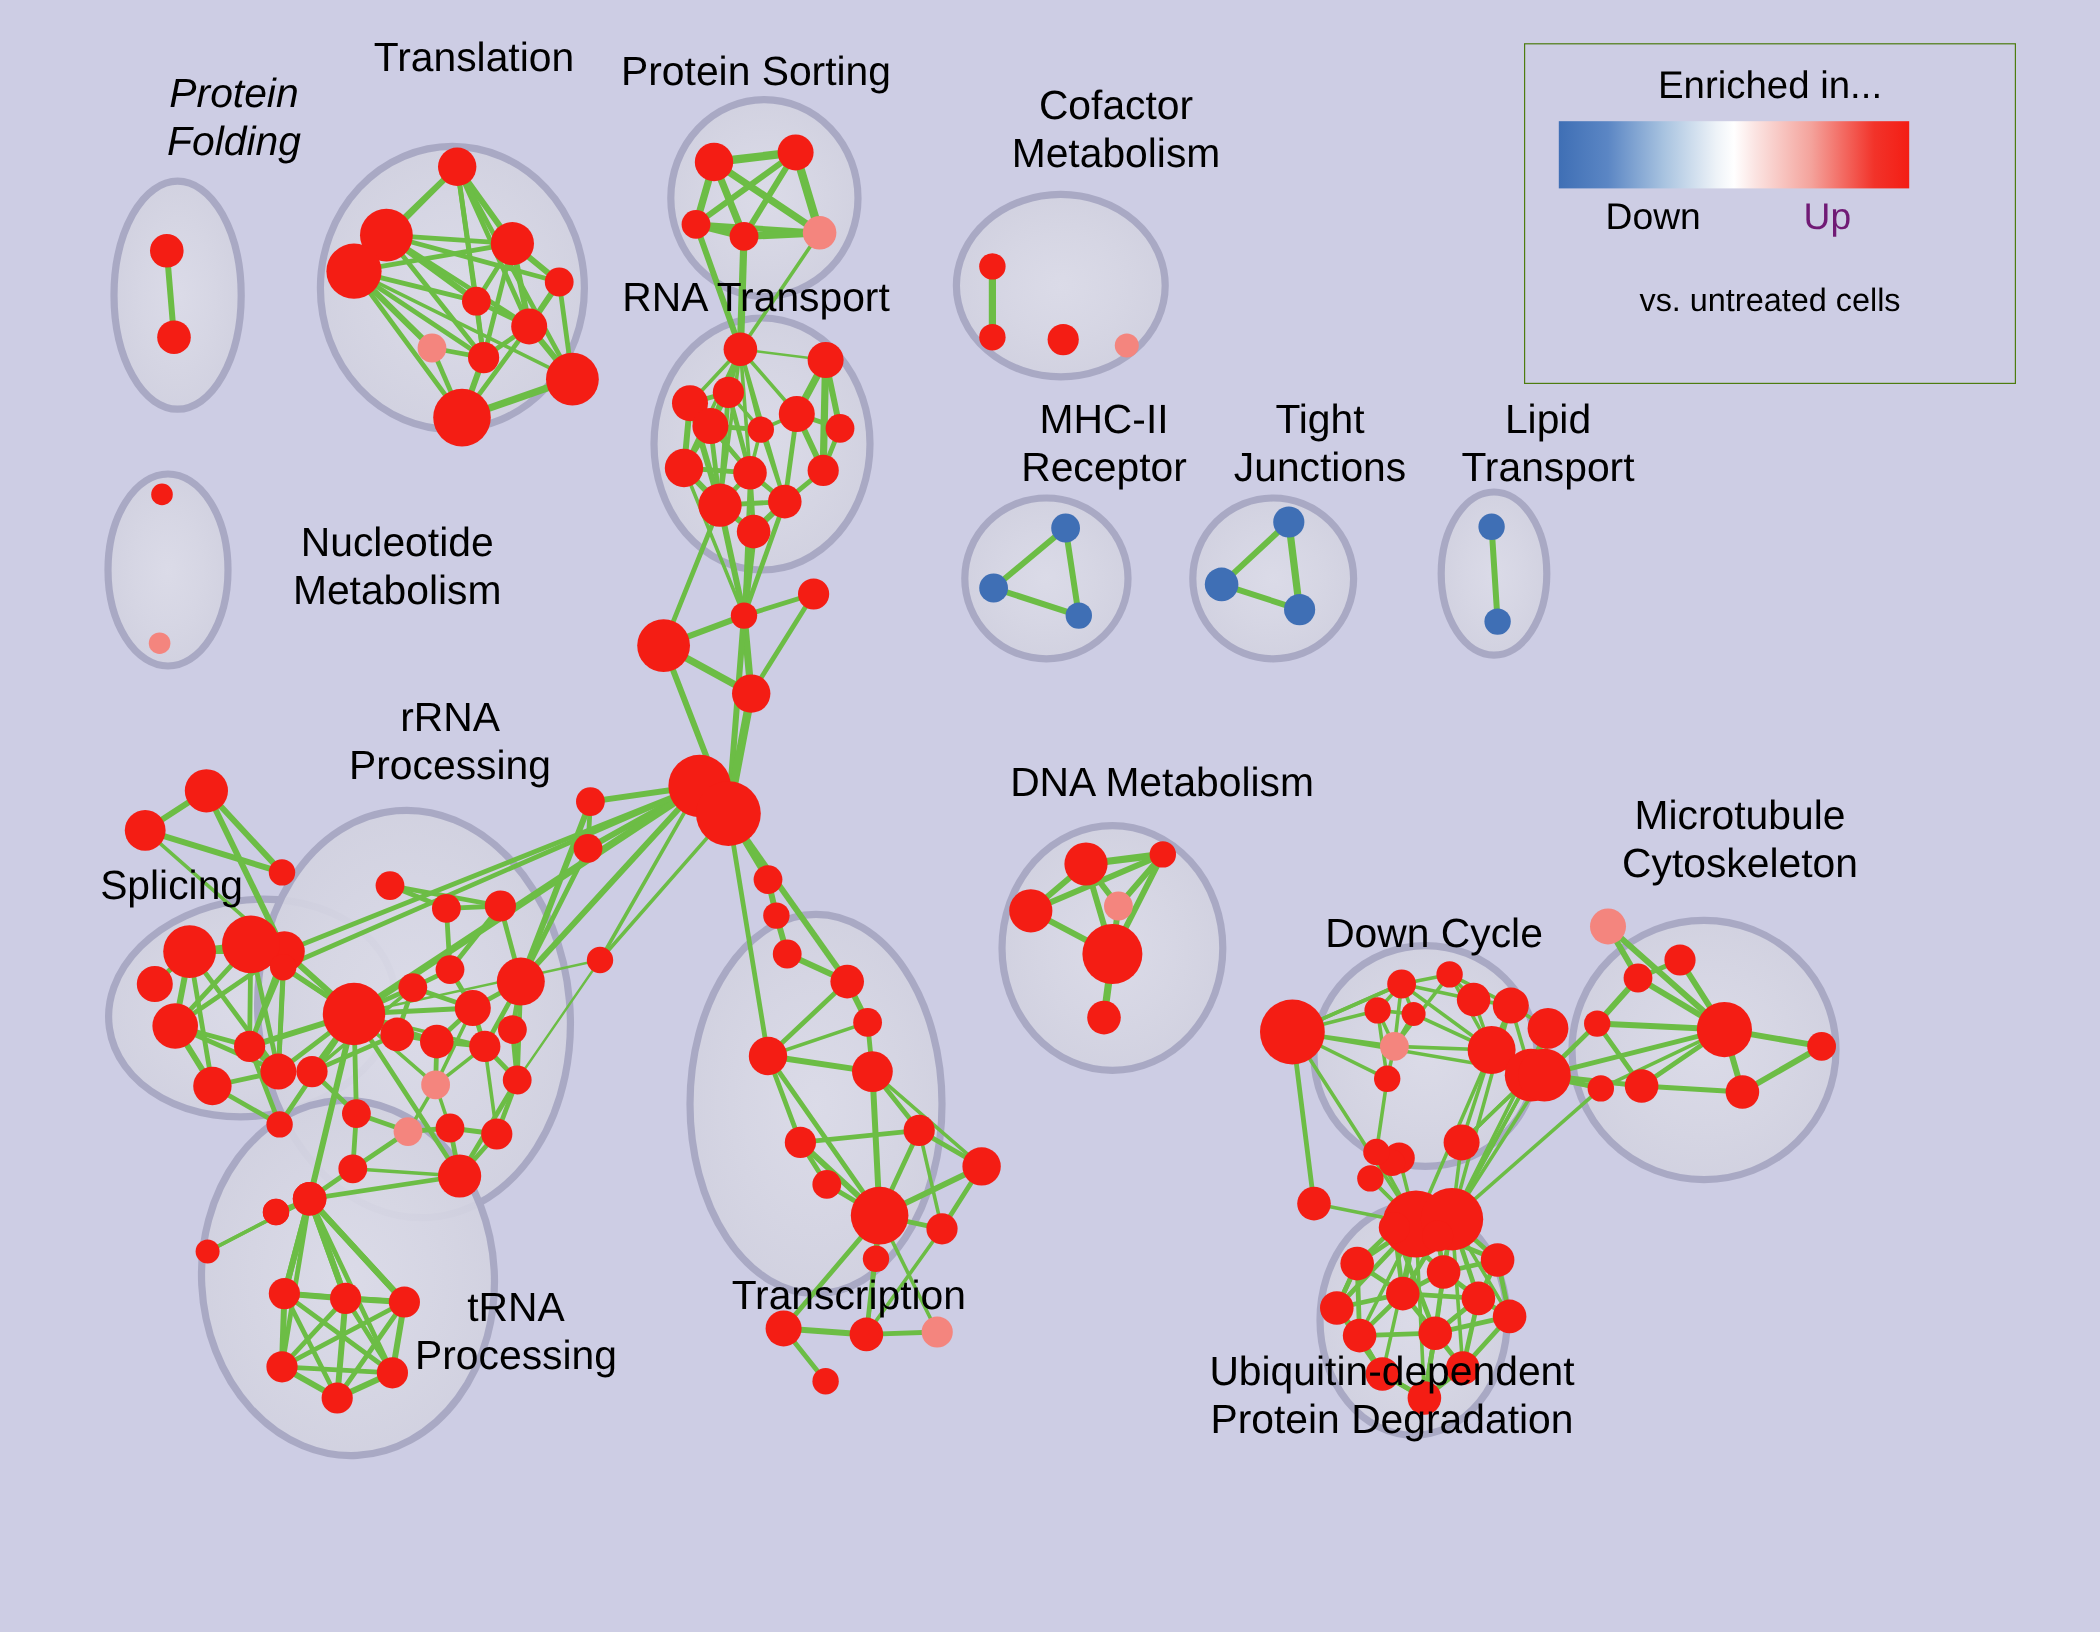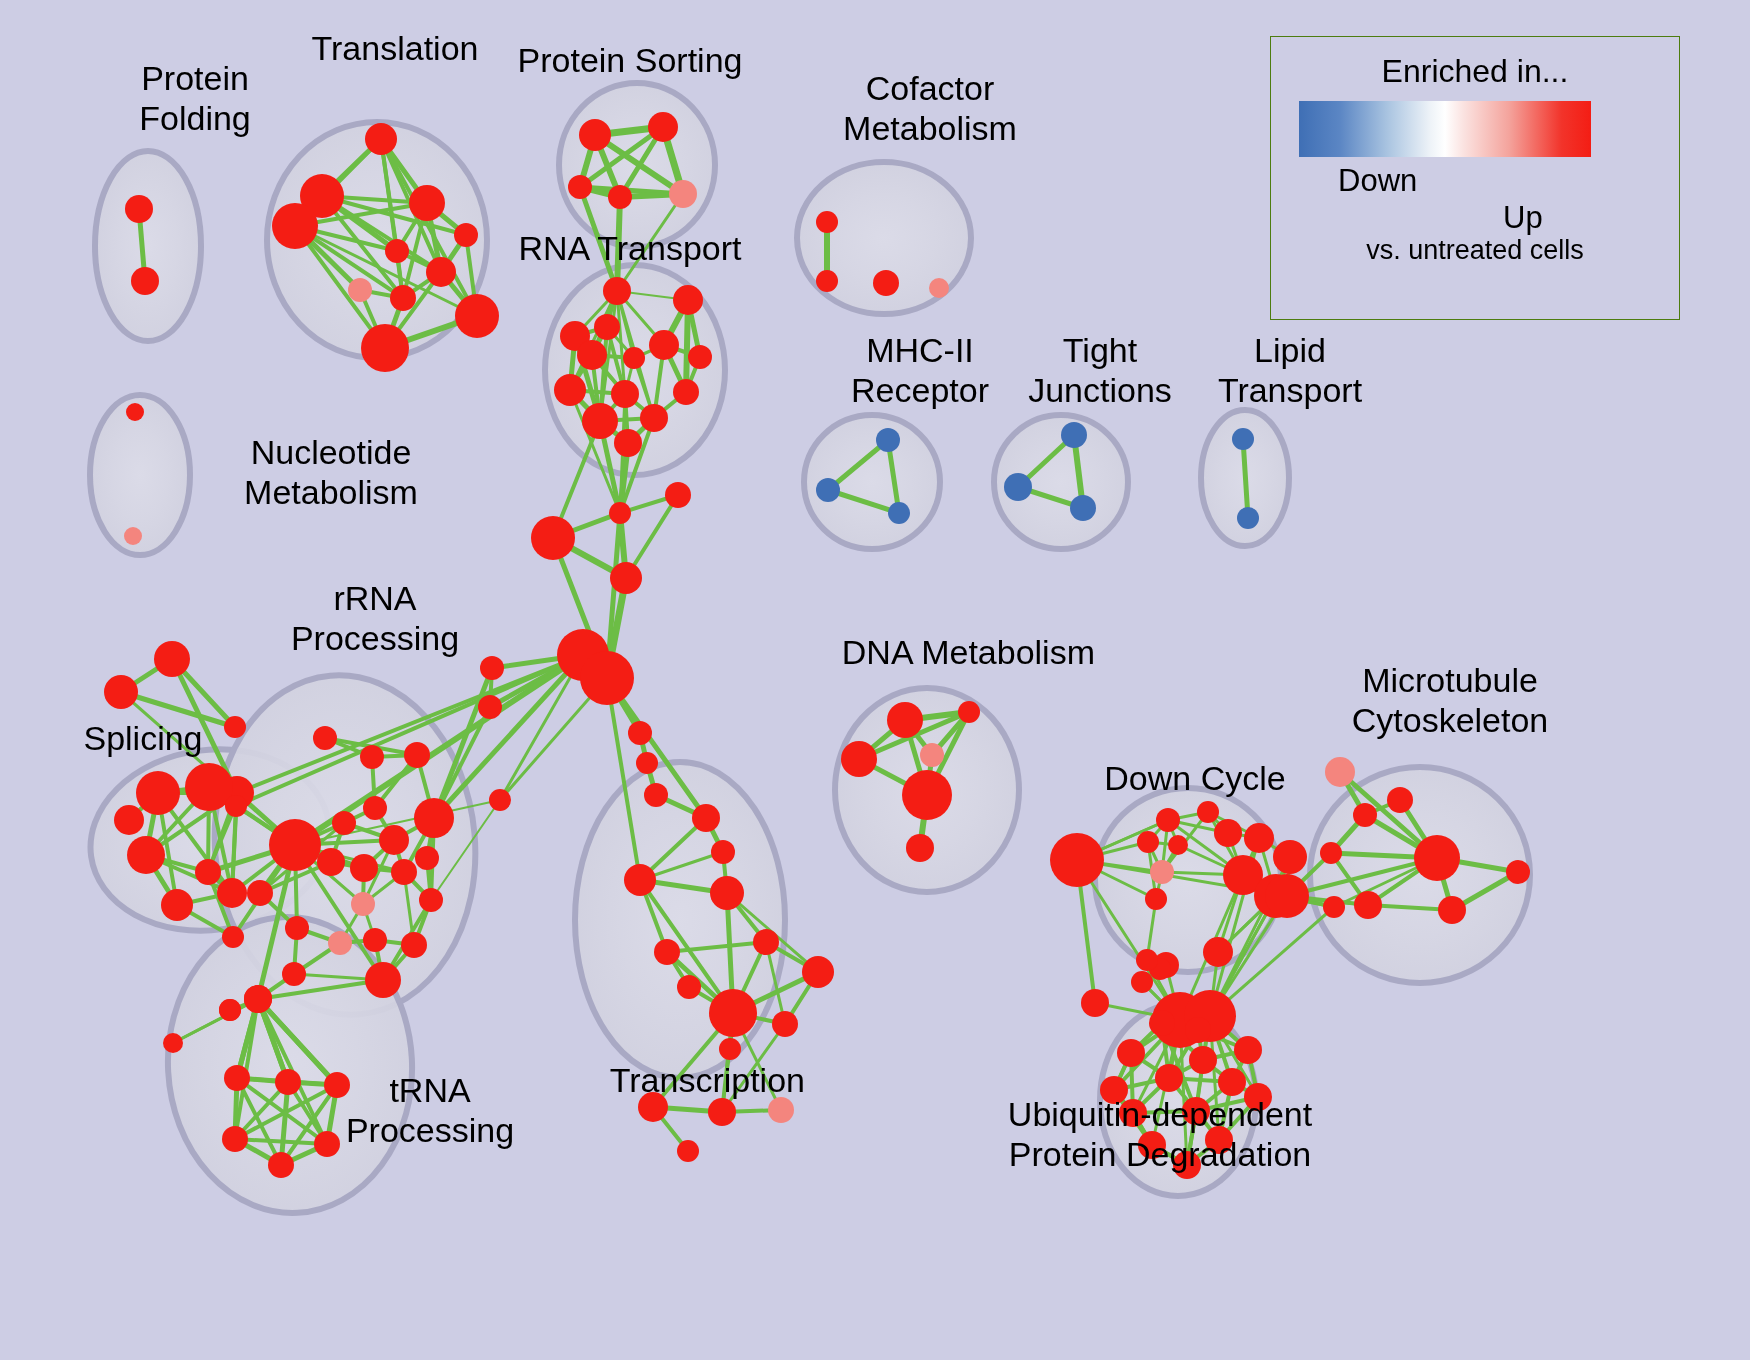--- a/index.html
+++ b/index.html
@@ -40,21 +40,21 @@
   }
   #legend-bar{
     position:absolute;left:28px;top:64px;
     width:292px;height:56px;
     background:linear-gradient(to right,
       #3f6fb5 0%, #5b86c4 14%, #a8c3e0 30%,
       #eef3f8 45%, #ffffff 50%, #fbe4e2 56%,
       #f4a39c 72%, #f2332a 90%, #f41d14 100%);
   }
   #legend-down{position:absolute;left:24px;top:126px;font-size:31px;color:#000;margin-left:43px;}
-  #legend-up{position:absolute;left:232px;top:126px;font-size:31px;color:#000000;margin-top:37px;}
+  #legend-up{position:absolute;left:232px;top:126px;font-size:31px;color:#701a75;}
   #legend-sub1{position:absolute;left:0;top:166px;width:100%;text-align:center;font-size:27px;color:#000;}
   #legend-sub2{position:absolute;left:0;top:198px;width:100%;text-align:center;font-size:27px;color:#000;}
 </style>
 </head>
 <body>
 
 <div id="stage">
   <svg id="net" viewBox="0 0 1750 1360">
       <defs>
         <radialGradient id="hullfill" cx="50%" cy="50%" r="50%">
@@ -662,21 +662,21 @@
         <circle cx="607" cy="678" r="27" fill="#f41d14"></circle>
         <circle cx="492" cy="668" r="12" fill="#f41d14"></circle>
         <circle cx="490" cy="707" r="12" fill="#f41d14"></circle>
         <circle cx="640" cy="733" r="12" fill="#f41d14"></circle>
         <circle cx="647" cy="763" r="11" fill="#f41d14"></circle>
         <circle cx="656" cy="795" r="12" fill="#f41d14"></circle>
         <circle cx="500" cy="800" r="11" fill="#f41d14"></circle>
       </g>
     </svg>
   <div id="labels">
-      <div class="cluster-label" style="left: 85px; top: 58px; width: 220px;">Protein
+      <div class="cluster-label" style="left: 85px; top: 58px; width: 220px; font-style: italic;">Protein
 Folding</div>
       <div class="cluster-label" style="left: 270px; top: 28px; width: 250px;">Translation</div>
       <div class="cluster-label" style="left: 490px; top: 40px; width: 280px;">Protein Sorting</div>
       <div class="cluster-label" style="left: 490px; top: 228px; width: 280px;">RNA Transport</div>
       <div class="cluster-label" style="left: 800px; top: 68px; width: 260px;">Cofactor
 Metabolism</div>
       <div class="cluster-label" style="left: 795px; top: 330px; width: 250px;">MHC-II
 Receptor</div>
       <div class="cluster-label" style="left: 975px; top: 330px; width: 250px;">Tight
 Junctions</div>
@@ -687,21 +687,21 @@
       <div class="cluster-label" style="left: 48px; top: 718px; width: 190px;">Splicing</div>
       <div class="cluster-label" style="left: 245px; top: 578px; width: 260px;">rRNA
 Processing</div>
       <div class="cluster-label" style="left: 300px; top: 1070px; width: 260px;">tRNA
 Processing</div>
       <div class="cluster-label" style="left: 545px; top: 1060px; width: 260px; text-align: right;">Transcription</div>
       <div class="cluster-label" style="left: 805px; top: 632px; width: 290px; text-align: right;">DNA Metabolism</div>
       <div class="cluster-label" style="left: 1080px; top: 758px; width: 230px;">Down Cycle</div>
       <div class="cluster-label" style="left: 1300px; top: 660px; width: 300px;">Microtubule
 Cytoskeleton</div>
-      <div class="cluster-label" style="left: 990px; top: 1094px; width: 340px;">Ubiquitin-dependent
+      <div class="cluster-label" style="left: 990px; top: 1123px; width: 340px;">Ubiquitin-dependent
 Protein Degradation</div>
     </div>
 
   <div id="legend">
     <div id="legend-title">Enriched in...</div>
     <div id="legend-bar"></div>
     <div id="legend-down">Down</div>
     <div id="legend-up">Up</div>
     <div id="legend-sub2">vs. untreated cells</div>
   </div>

